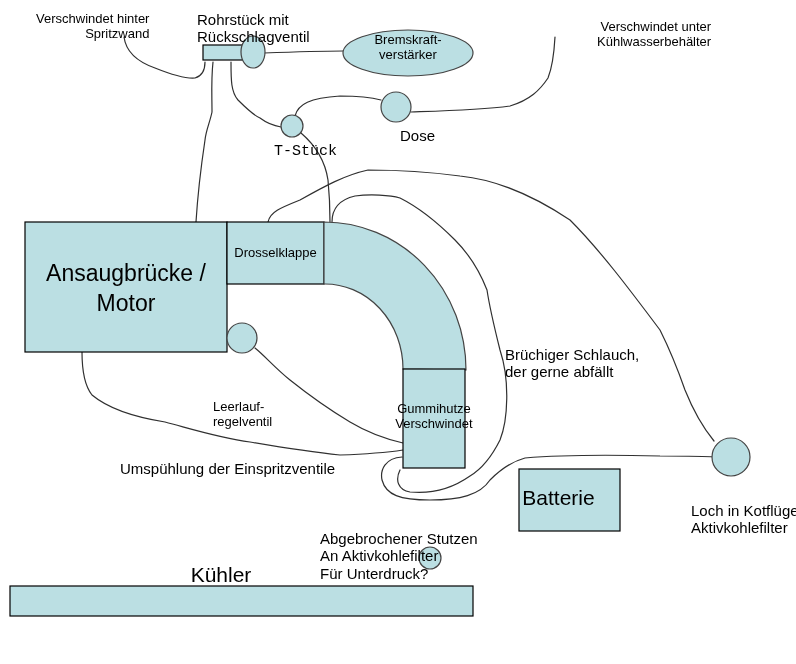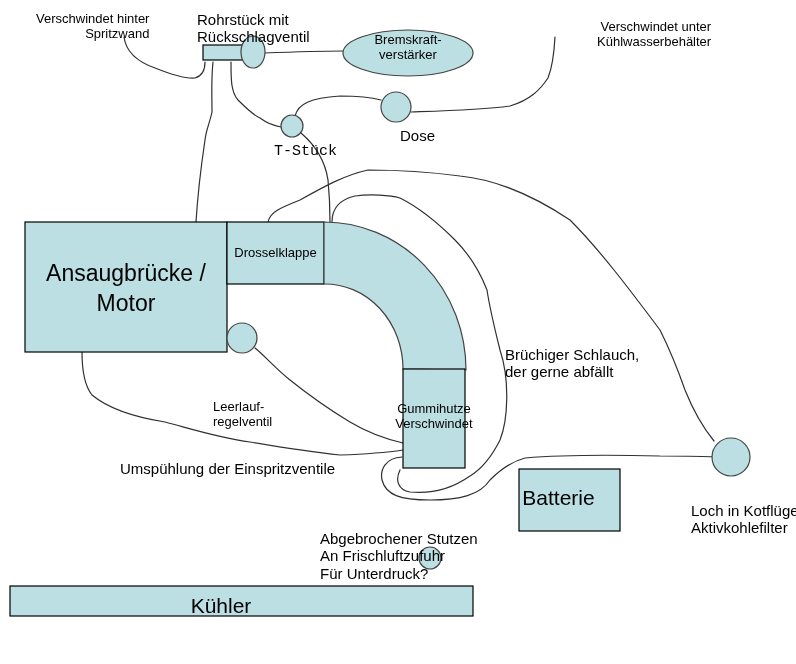--- a/index.html
+++ b/index.html
@@ -66,15 +66,15 @@
 der gerne abfällt</div>
 <div class="lbl s-md" style="left:213px; top:361px;margin-top:39px;">Leerlauf-
 regelventil</div>
 <div class="lbl s-md center" style="left:372px; top:402px; width:124px;">Gummihutze
 Verschwindet</div>
 <div class="lbl s-sm" style="left:120px; top:460px;">Umspühlung der Einspritzventile</div>
 <div class="lbl s-big center" style="left:519px; top:486px; width:79px;">Batterie</div>
 <div class="lbl s-sm" style="left:691px; top:482px;margin-top:20px;">Loch in Kotflügel
 Aktivkohlefilter</div>
 <div class="lbl s-sm" style="left:320px; top:530px;">Abgebrochener Stutzen
-An Frischluftzufuhr
+An Aktivkohlefilter
 Für Unterdruck?</div>
-<div class="lbl s-big center" style="left:10px; top:594px; width:422px;">Kühler</div>
+<div class="lbl s-big center" style="left:10px; top:563px; width:422px;">Kühler</div>
 
 </body></html>

